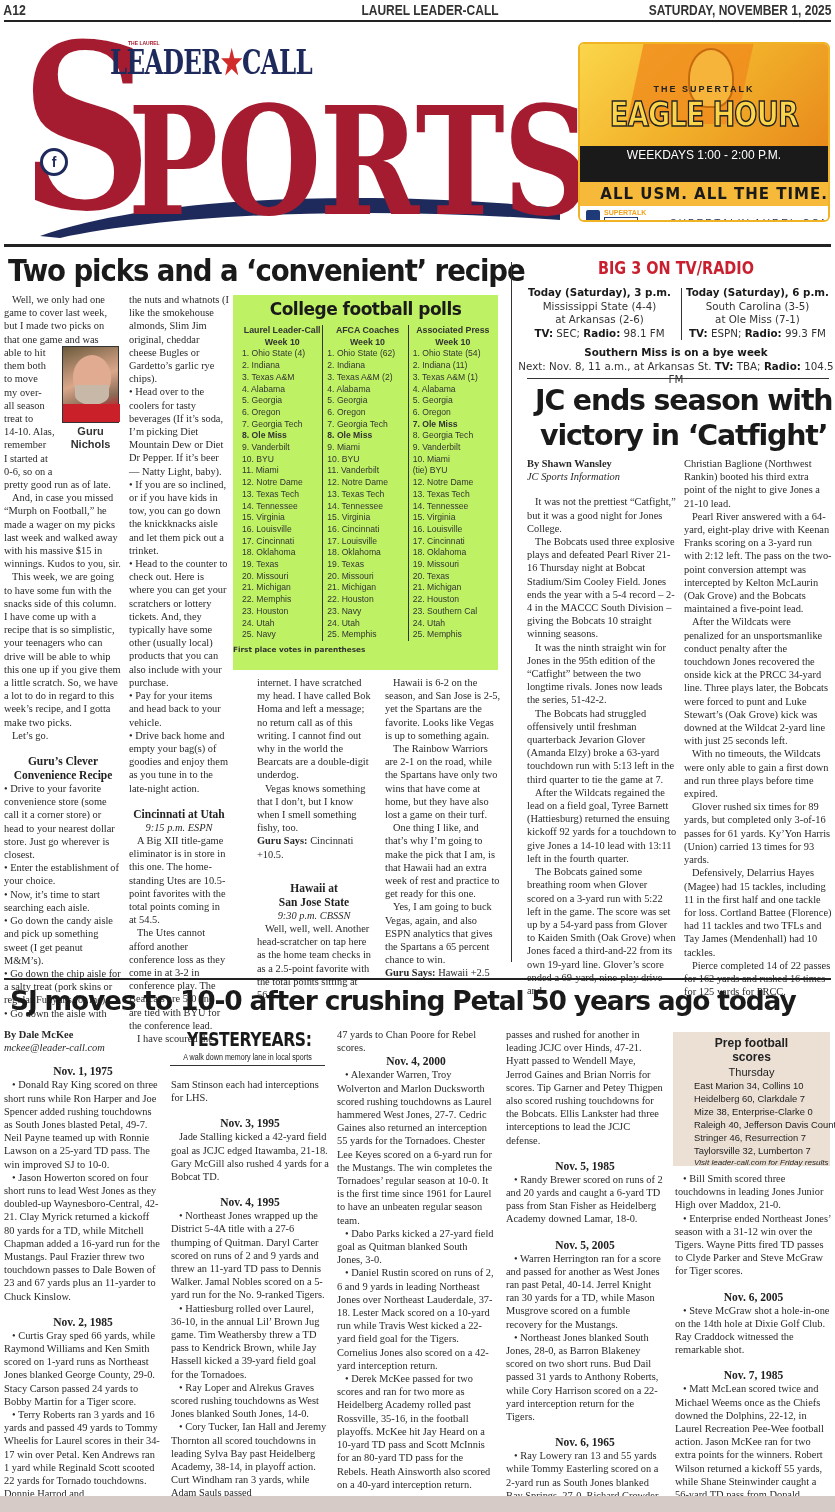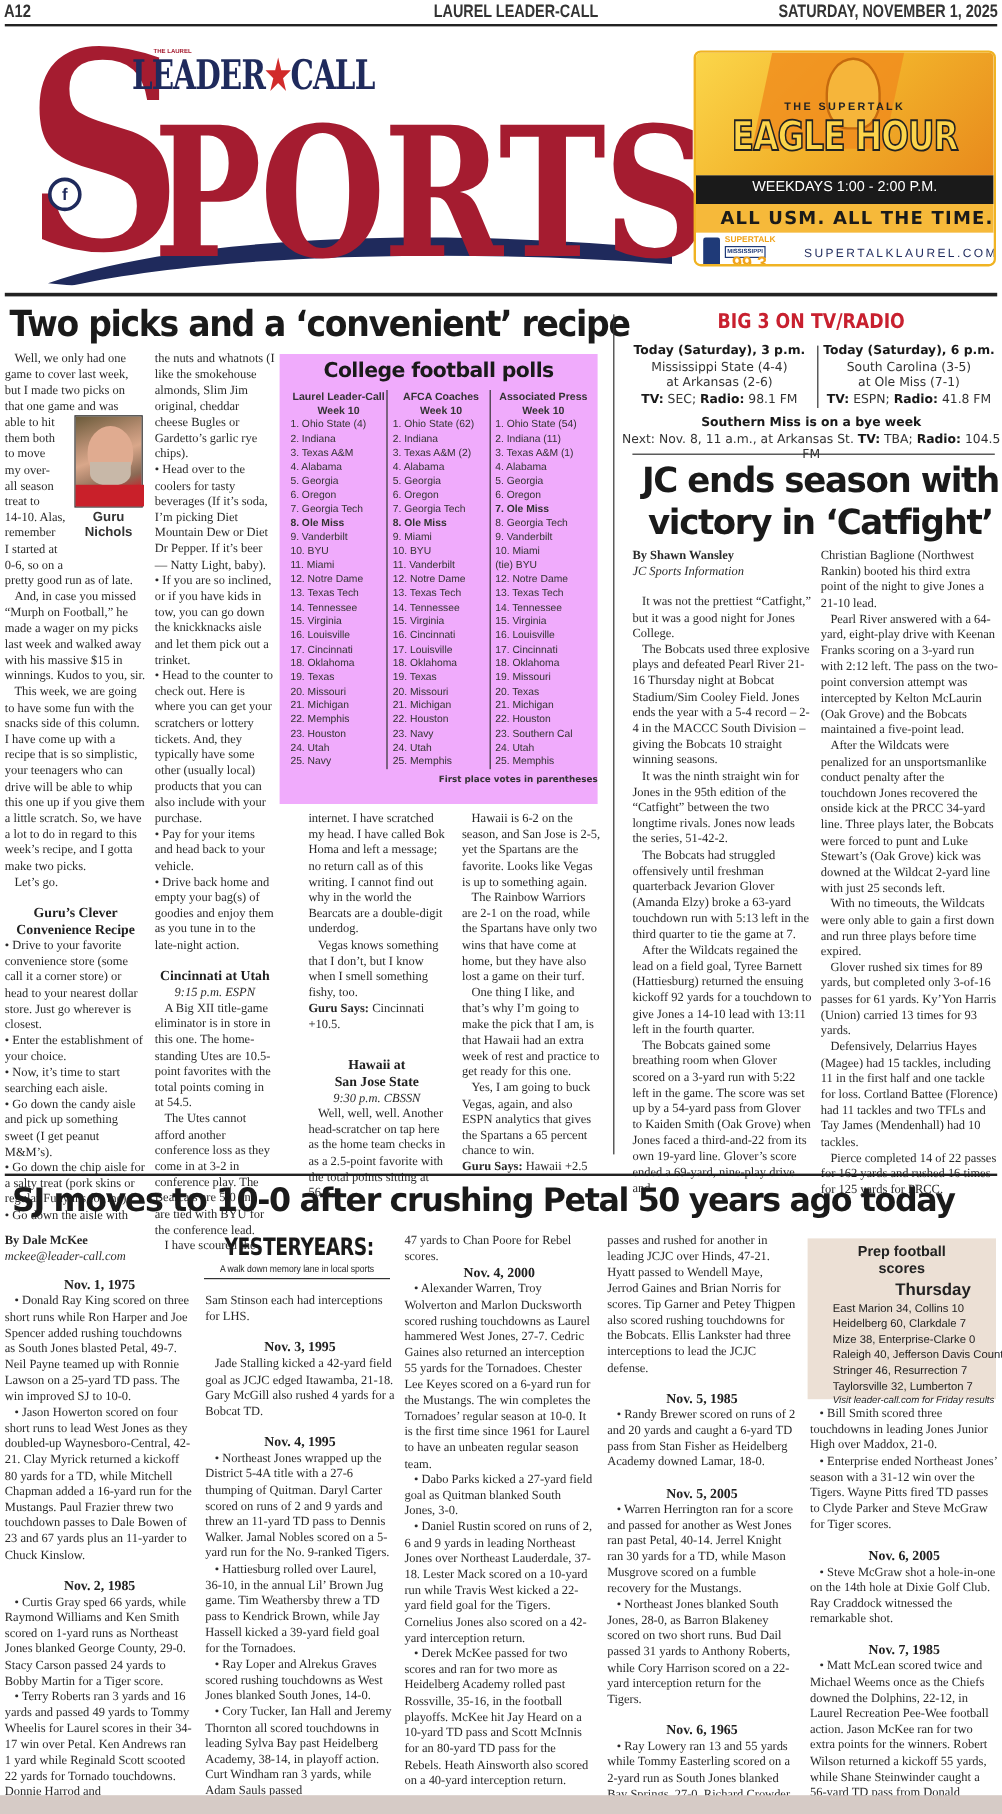--- a/index.html
+++ b/index.html
@@ -19,63 +19,63 @@
 .lc .star{color:#d12b2b}
 .lc-small{position:absolute;left:118px;top:12px;font-size:5px;font-family:"Liberation Sans",sans-serif;color:#a51c30;font-weight:bold}
 .fb{position:absolute;left:30px;top:120px;width:28px;height:28px;border-radius:50%;border:3px solid #1f2a5c;display:flex;align-items:center;justify-content:center;font-family:"Liberation Sans",sans-serif;font-weight:bold;color:#1f2a5c;font-size:14px;background:#fff}
 
 .ad{position:absolute;left:578px;top:42px;width:252px;height:180px;border:2px solid #f0b323;border-radius:6px;overflow:hidden;background:#fff}
 .ad-top{height:102px;background:linear-gradient(135deg,#fbd64a 0%,#f2b12a 50%,#e88a1c 100%);position:relative}
 .ad-flag{position:absolute;left:55px;top:0;width:110px;height:80px;background:#f08b1d;transform:skewX(-12deg);opacity:.8}
 .ad-eagle{position:absolute;left:108px;top:4px;width:46px;height:60px;border-radius:50% 50% 40% 40%;background:#f6b53a;border:2px solid #c66a0e}
 .ad-the{position:absolute;top:40px;width:100%;text-align:center;font-family:"Liberation Sans",sans-serif;font-weight:bold;font-size:9px;letter-spacing:2px;color:#222}
 .ad-eh{position:absolute;top:50px;width:100%;text-align:center;font-family:"DejaVu Sans",sans-serif;font-weight:bold;font-size:34px;color:#fcd44a;-webkit-text-stroke:1.5px #222;letter-spacing:-1px;transform:scaleX(.8)}
-.ad-week{height:24px;background:#1a1a1a;color:#fff;text-align:center;font-family:"Liberation Sans",sans-serif;font-size:12px;line-height:18px}
+.ad-week{height:36px;background:#1a1a1a;color:#fff;text-align:center;font-family:"Liberation Sans",sans-serif;font-size:12px;line-height:18px}
 .ad-all{height:24px;background:#f6b93a;text-align:right;font-family:"DejaVu Sans",sans-serif;font-weight:bold;font-size:15px;line-height:24px;color:#1a1a1a;letter-spacing:1px;transform-origin:center}
 .ad-bot{height:36px;position:relative;background:#fff}
 .ad-logo{position:absolute;left:6px;top:4px;width:14px;height:28px;background:#1f3a78;border-radius:2px}
 .ad-st{position:absolute;left:24px;top:3px;font-family:"Liberation Sans",sans-serif;font-size:7px;font-weight:bold;color:#f0a31a;line-height:8px}
 .ad-st .ms{color:#1f3a78;border:1px solid #1f3a78;font-size:5px;padding:0 1px;display:inline-block}
 .ad-993{position:absolute;left:30px;top:17px;font-family:"Liberation Sans",sans-serif;font-size:15px;font-weight:bold;color:#f0a31a}
 .ad-url{position:absolute;left:90px;top:12px;font-family:"Liberation Sans",sans-serif;font-size:10px;letter-spacing:2px;color:#1f2a5c}
 .rule-thick{position:absolute;left:4px;width:827px;height:2.5px;background:#222}
 
 .hl{position:absolute;font-family:"DejaVu Sans",sans-serif;font-weight:bold;color:#1a1a1a;letter-spacing:-1.2px;white-space:nowrap}
 .col{position:absolute}
 .col p{text-indent:8px}
 .bh{font-family:"Liberation Serif",serif;font-weight:bold;font-size:11.5px;line-height:14px;text-align:center;color:#222}
 .it{font-style:italic;text-align:center}
 
-.poll{position:absolute;left:233px;top:295px;width:265px;height:375px;background:#f0abfc}
+.poll{position:absolute;left:233px;top:295px;width:265px;height:375px;background:#bef264}
 .poll-title{font-family:"DejaVu Sans",sans-serif;font-weight:bold;font-size:17px;text-align:center;margin-top:4px;color:#1a1a1a;letter-spacing:-.5px}
 .poll-cols{display:flex;margin-top:6px;padding:0 5px}
 .pc{flex:1;font-family:"Liberation Sans",sans-serif;font-size:8.6px;line-height:11.7px;color:#333;padding-left:4px}
 .pc+.pc{border-left:1px solid #333}
 .pc .h{font-weight:bold;text-align:center;font-size:8.8px}
 .pc .b{font-weight:bold}
-.poll-foot{font-family:"DejaVu Sans",sans-serif;font-weight:bold;font-size:7.3px;text-align:right;margin-top:4px;color:#333}
+.poll-foot{font-family:"DejaVu Sans",sans-serif;font-weight:bold;font-size:7.3px;text-align:left;margin-top:4px;color:#333}
 
 .big3{position:absolute;left:520px;top:258px;width:312px;text-align:center;font-family:"DejaVu Sans",sans-serif;font-weight:bold;font-size:17px;color:#c8202f;transform:scaleX(.85)}
 .tvcol{position:absolute;top:286px;width:155px;text-align:center;font-family:"DejaVu Sans",sans-serif;font-size:10.3px;line-height:13.5px;color:#333}
 .tvcol b{color:#1a1a1a}
 .vline{position:absolute;background:#333;width:1px}
 
 .photo{position:absolute;left:62px;top:346px;width:57px;height:77px;background:linear-gradient(160deg,#6a5a3a 0%,#b98f73 30%,#d9a78a 45%,#8a6a55 70%,#c7222a 85%,#a51c22 100%);border:1px solid #333}
 .photo .head{position:absolute;left:10px;top:8px;width:38px;height:44px;border-radius:50% 50% 45% 45%;background:#e0ab90}
 .photo .beard{position:absolute;left:12px;top:38px;width:34px;height:20px;border-radius:0 0 50% 50%;background:#c8b8a8}
 .photo .shirt{position:absolute;left:0;bottom:0;width:57px;height:18px;background:#c9202a}
 .cap{position:absolute;font-family:"Liberation Sans",sans-serif;font-weight:bold;font-size:11px;line-height:13px;text-align:center;color:#333}
 
 .yy{position:absolute;left:170px;top:1027px;width:155px;text-align:center}
 .yy-t{font-family:"DejaVu Sans",sans-serif;font-weight:bold;font-size:20px;color:#1a1a1a;transform:scaleX(.78);letter-spacing:-.5px}
 .yy-s{font-family:"Liberation Sans",sans-serif;font-size:8.3px;color:#222;transform:scaleX(.86);white-space:nowrap;margin-top:1px}
 .yy-rule{height:1px;background:#333;margin-top:3px}
 .prep{position:absolute;left:673px;top:1032px;width:157px;height:134px;background:#ece0d5;padding:4px 21px}
 .prep .t{font-family:"Liberation Sans",sans-serif;font-weight:bold;font-size:12px;text-align:center;color:#222}
-.prep .d{font-family:"Liberation Sans",sans-serif;font-weight:bold;font-size:14px;text-align:right;margin:2px 0 1px;color:#222}
+.prep .d{font-family:"Liberation Sans",sans-serif;font-weight:normal;font-size:11px;text-align:center;margin:2px 0 1px;color:#222}
 .prep .r{font-family:"Liberation Sans",sans-serif;font-size:9.4px;line-height:13px;color:#222;white-space:nowrap}
 .prep .v{font-family:"Liberation Sans",sans-serif;font-style:italic;font-size:8.1px;line-height:12px;color:#222;white-space:nowrap}
 .bottom-band{position:absolute;left:0;top:1496px;width:835px;height:16px;background:#d6cbc6}
 </style>
 </head>
 <body>
 
 <div class="folio">
   <span class="abs" style="left:4px;top:1px">A12</span>
 </div>
@@ -293,21 +293,21 @@
 </div>
 
 <div class="vline" style="left:511px;top:262px;height:700px"></div>
 
 <div class="big3">BIG 3 ON TV/RADIO</div>
 <div class="tvcol" style="left:522px">
   <b>Today (Saturday), 3 p.m.</b><br><span>Mississippi State (4-4)</span><br><span>at Arkansas (2-6)</span><br><b>TV:</b><span> SEC; </span><b>Radio:</b><span> 98.1 FM</span>
 </div>
 <div class="vline" style="left:681px;top:288px;height:52px"></div>
 <div class="tvcol" style="left:680px">
-  <b>Today (Saturday), 6 p.m.</b><br><span>South Carolina (3-5)</span><br><span>at Ole Miss (7-1)</span><br><b>TV:</b><span> ESPN; </span><b>Radio:</b><span> 41.8 FM</span>
+  <b>Today (Saturday), 6 p.m.</b><br><span>South Carolina (3-5)</span><br><span>at Ole Miss (7-1)</span><br><b>TV:</b><span> ESPN; </span><b>Radio:</b><span> 99.3 FM</span>
 </div>
 <div class="tvcol" style="left:518px;top:346px;width:316px">
   <b>Southern Miss is on a bye week</b><br><span>Next: Nov. 8, 11 a.m., at Arkansas St. </span><b>TV:</b><span> TBA; </span><b>Radio:</b><span> 104.5 FM</span>
 </div>
 <div class="abs" style="left:527px;top:378px;width:302px;height:1px;background:#333"></div>
 
 <div class="hl" style="left:535px;top:383px;font-size:29px;line-height:35px;text-align:center;transform:scaleX(.98);transform-origin:left">
   <div>JC ends season with</div>
     <div>victory in ‘Catfight’</div>
 </div>

